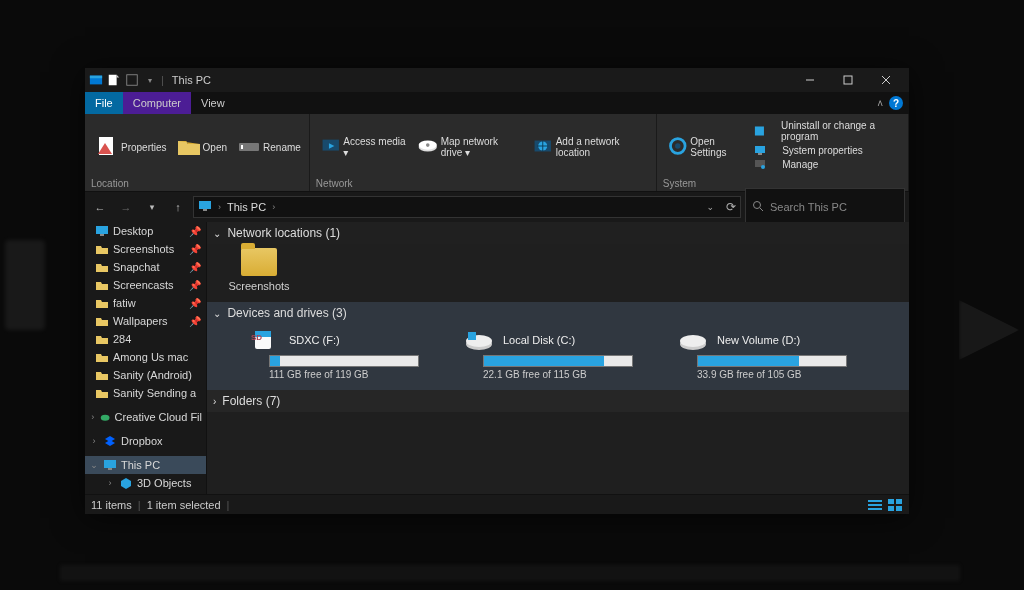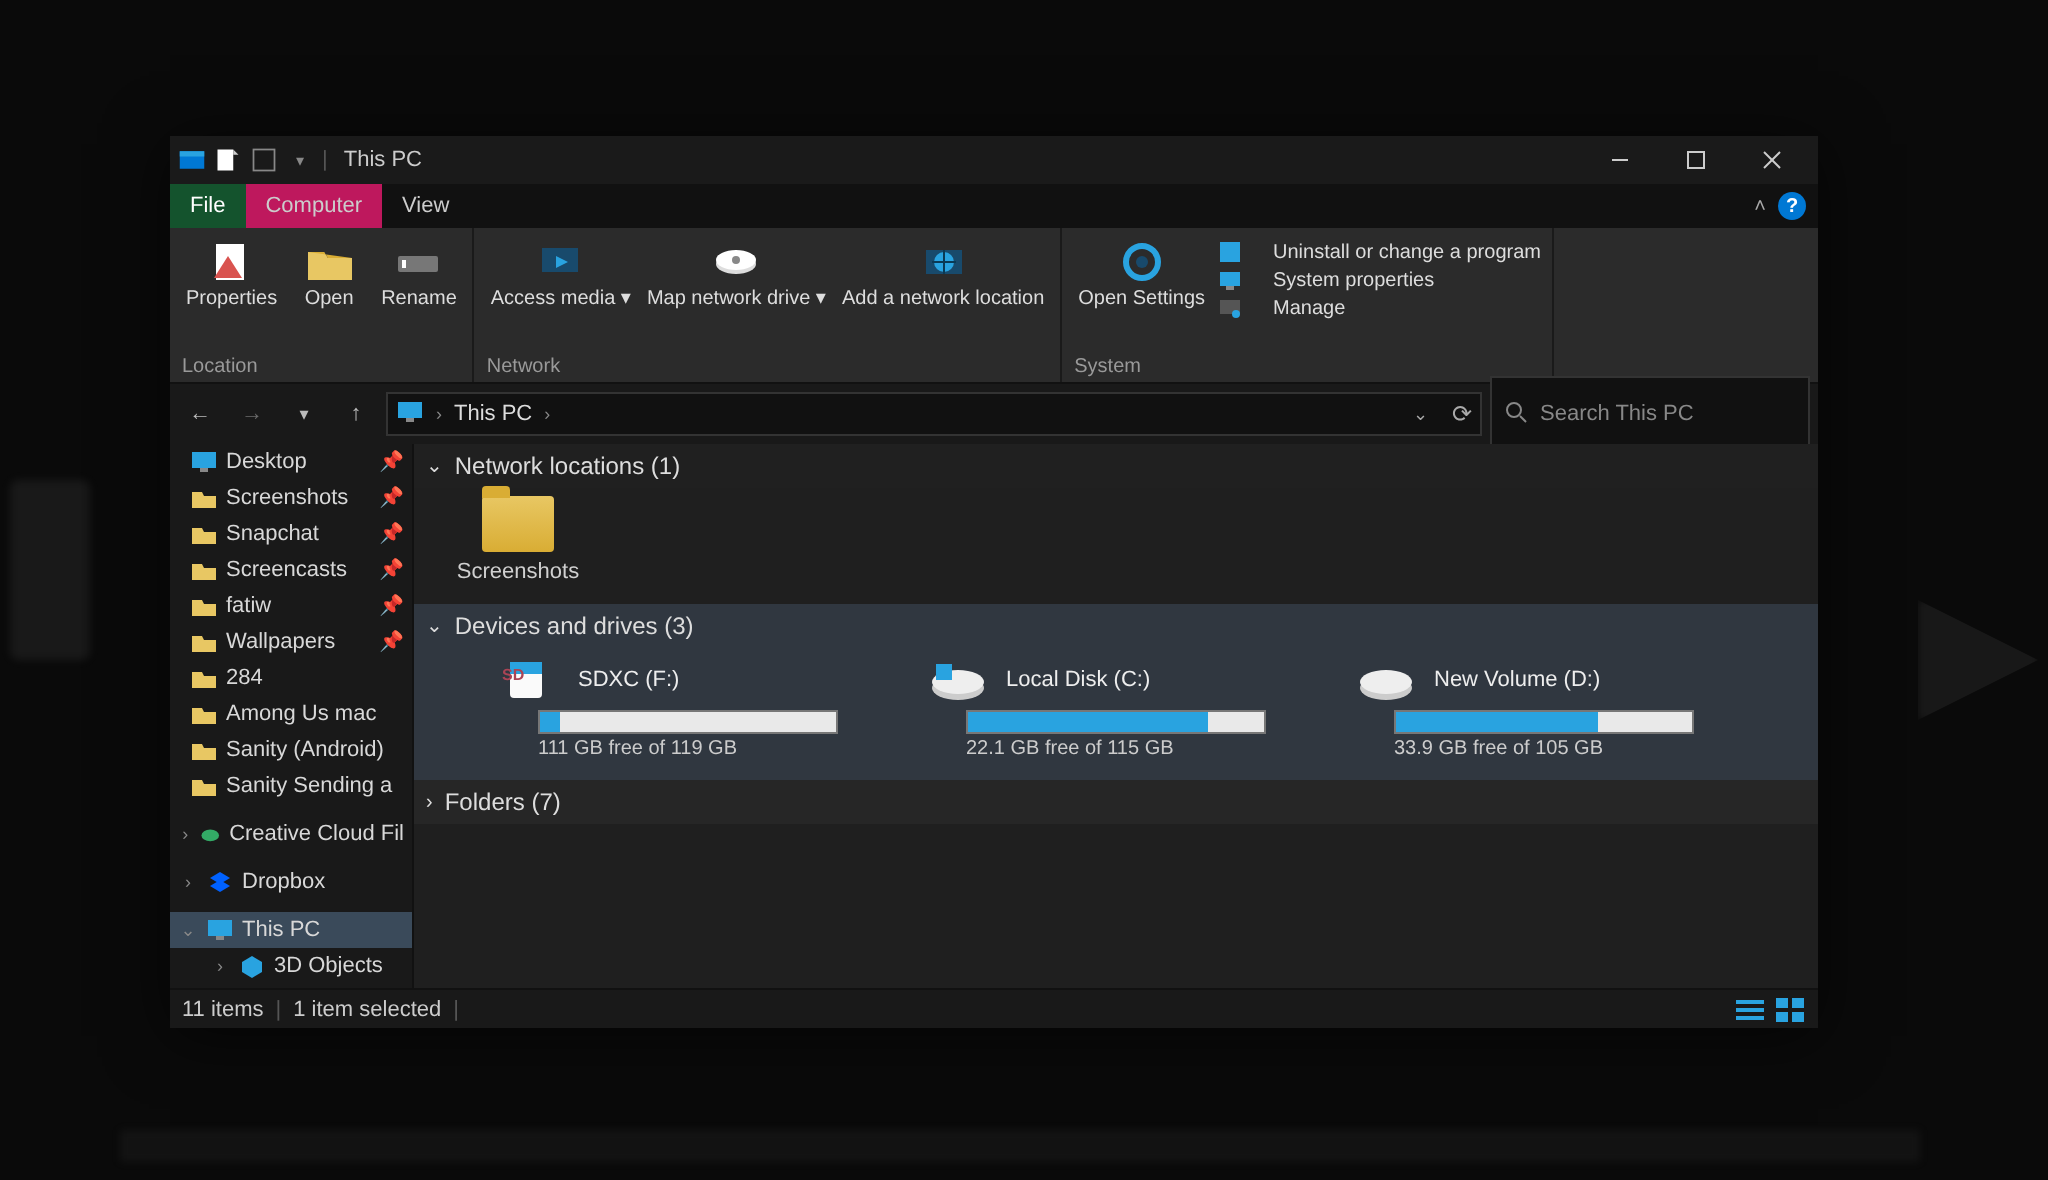--- a/index.html
+++ b/index.html
@@ -24,30 +24,30 @@
 
 .titlebar { height: 24px; background: #1a1a1a; display:flex; align-items:center; padding:0 4px; }
 .titlebar .icons { display:flex; gap:4px; align-items:center; }
 .titlebar .ticon { width:14px; height:14px; display:inline-flex; align-items:center; justify-content:center;}
 .titlebar .title { margin-left:8px; font-size:11px; color:#ccc; }
 .titlebar .winbtns { margin-left:auto; display:flex; }
 .winbtn { width: 38px; height: 24px; display:flex; align-items:center; justify-content:center; color:#ccc; }
 
 .tabs-row { height: 22px; background: #111; display:flex; align-items:stretch; }
 .tab { padding: 0 10px; font-size: 11px; display:flex; align-items:center; color:#ccc; }
-.tab.file { background:#14532d; color:#fff; }
-.tab.active { background:#be185d; }
+.tab.file { background:#0369a1; color:#fff; }
+.tab.active { background:#4c1d95; }
 .tabs-row .right { margin-left:auto; display:flex; align-items:center; gap:6px; padding-right:6px;}
 .help-circ { width:14px; height:14px; border-radius:50%; background:#0078d4; color:#fff; display:flex; align-items:center; justify-content:center; font-size:10px; font-weight:bold;}
 
 .ribbon { height: 78px; background:#2b2b2b; display:flex; border-bottom:1px solid #111;}
 .ribbon-group { padding: 4px 6px 0 6px; display:flex; flex-direction:column; border-right:1px solid #1a1a1a; }
 .ribbon-group .items { display:flex; gap:4px; flex:1; }
 .ribbon-group .glabel { font-size:10px; color:#999; text-align:left; padding:2px 0; }
-.ritem { display:flex; flex-direction:column; align-items:center; justify-content:flex-start; padding:2px 2px; min-width:40px; text-align:right; }
+.ritem { display:flex; flex-direction:row; align-items:center; justify-content:flex-start; padding:2px 2px; min-width:40px; text-align:left; }
 .ritem .ricon { width:28px; height:22px; margin-bottom:2px; display:flex; align-items:center; justify-content:center; }
 .ritem .rlabel { font-size:10px; color:#ddd; line-height:1.1; }
 .sysgroup .slist { display:flex; flex-direction:column; gap:2px; padding-top:2px;}
 .sysgroup .slist .sline { display:flex; align-items:center; gap:16px; font-size:10px; color:#ddd;}
 .sicon { width:12px; height:12px; display:inline-block;}
 
 .addrrow { height: 30px; background:#191919; display:flex; align-items:center; padding:0 4px; gap:4px; }
 .navbtn { width:22px; height:22px; display:flex; align-items:center; justify-content:center; color:#bbb; }
 .addrbar { flex:1; height:22px; background:#111; border:1px solid #333; display:flex; align-items:center; padding:0 4px; gap:6px; position:relative;}
 .addrbar .crumb { font-size:11px; color:#ddd; }

